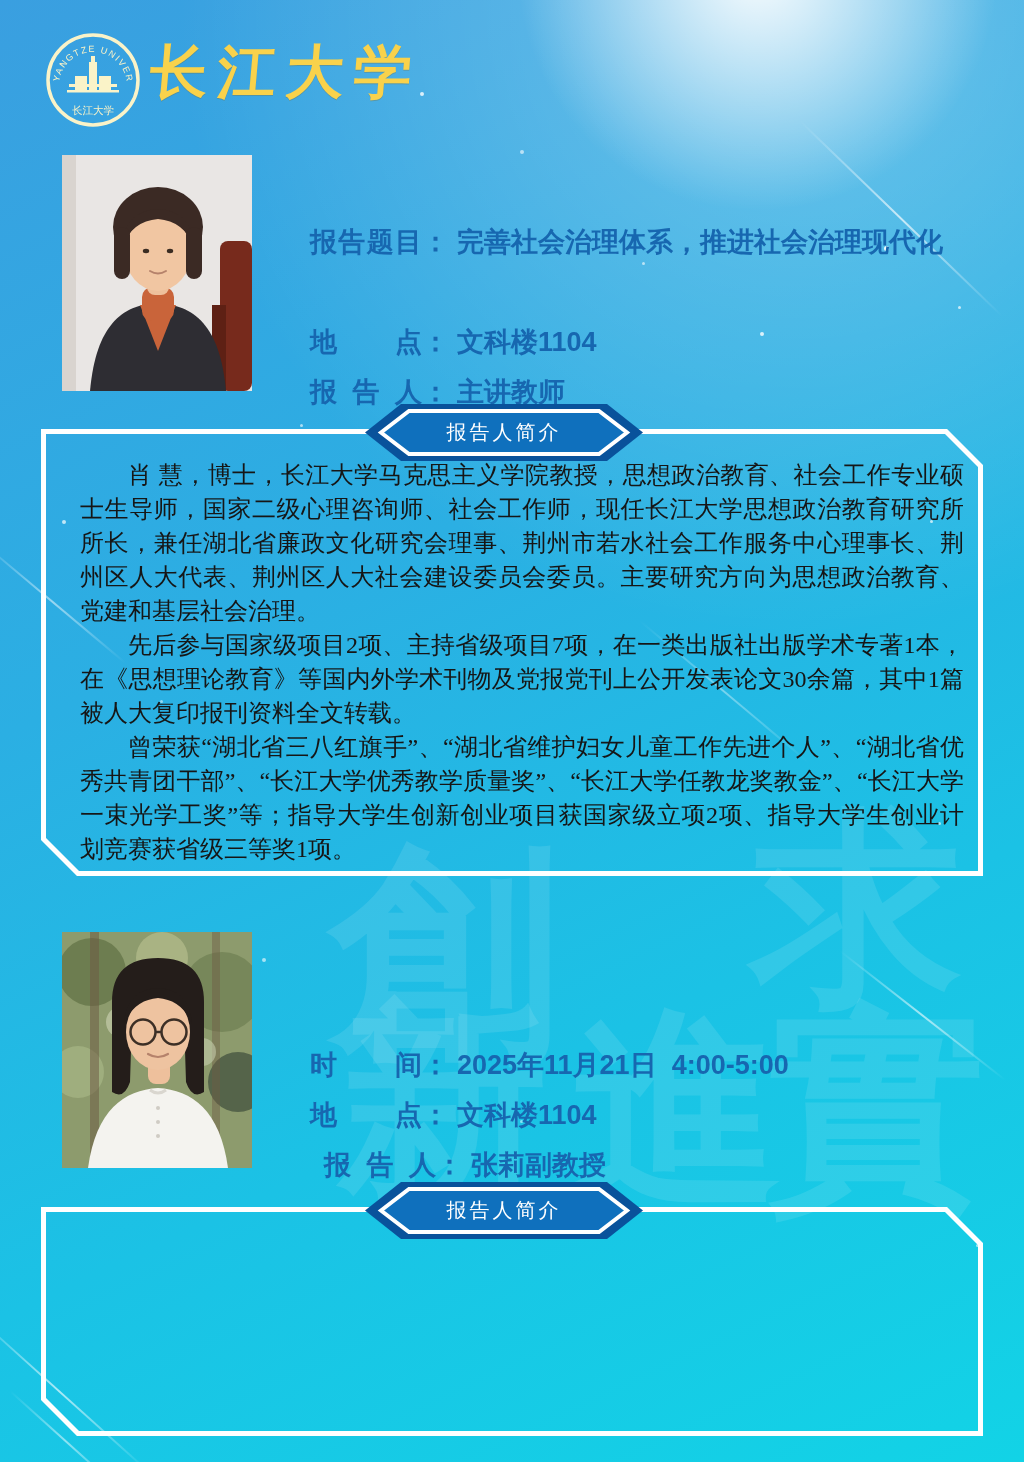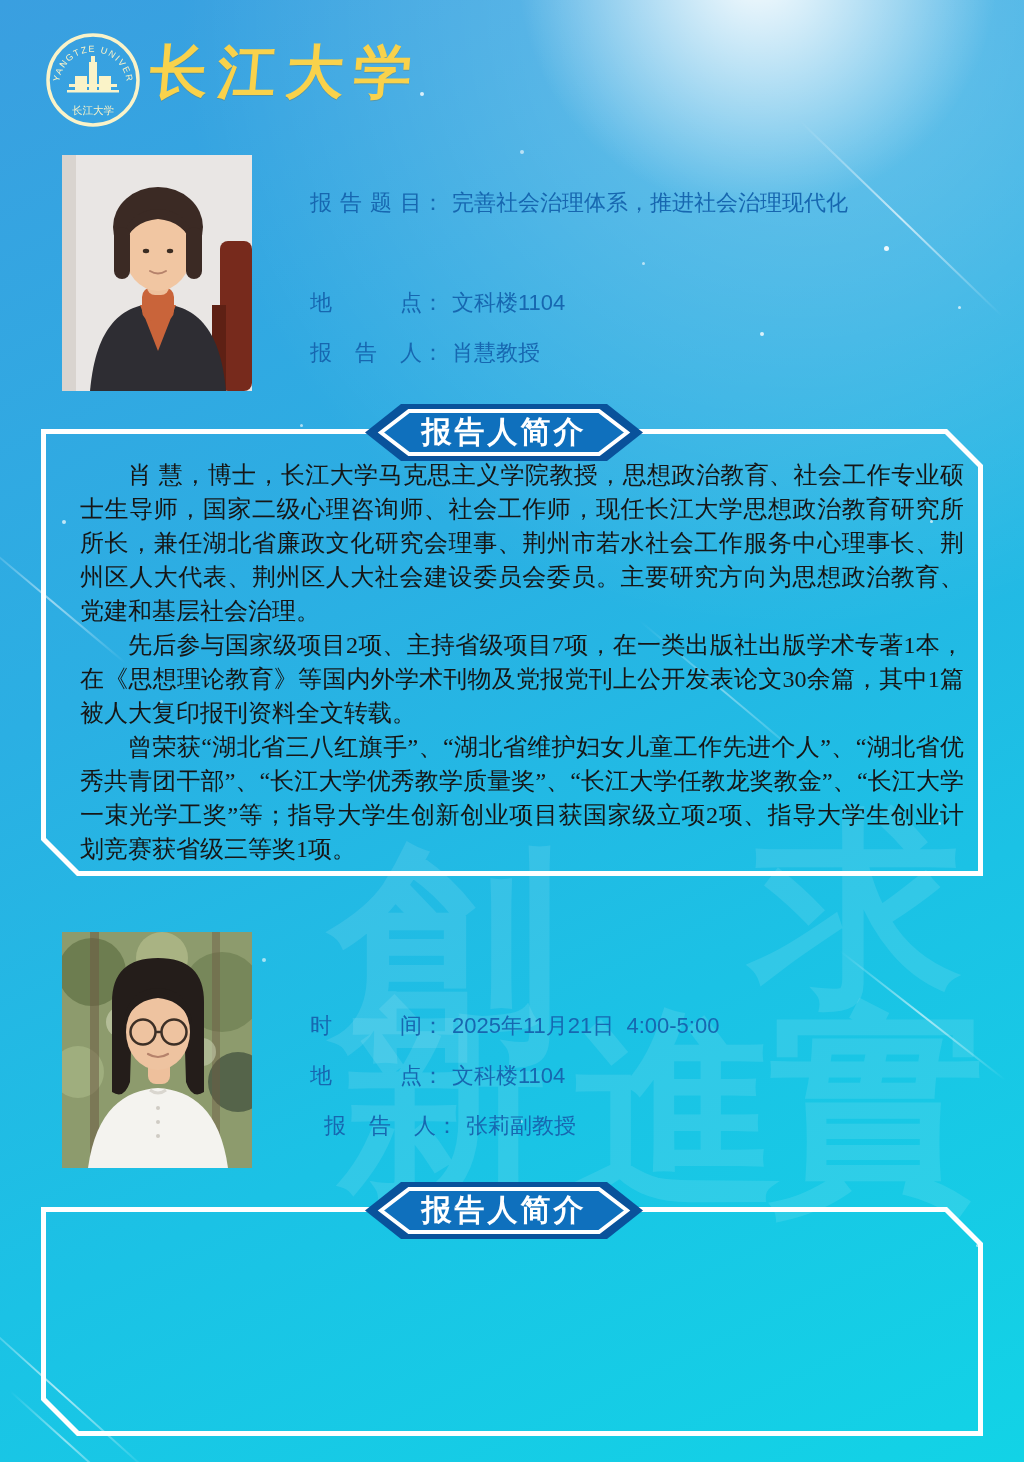--- a/index.html
+++ b/index.html
@@ -27,31 +27,31 @@
   
   .uni-name{
     position:absolute;left:150px;top:34px;
     font-family:"Liberation Serif", serif;
     font-size:58px;font-weight:900;color:#f9d24b;
     letter-spacing:10px;transform:skewX(-5deg);
     text-shadow:0 1px 0 rgba(140,90,0,.25);
   }
 
   
-  .info-row{position:absolute;color:#1767b0;font-weight:400;font-size:22px;white-space:nowrap;}
+  .info-row{position:absolute;color:#1767b0;font-weight:700;font-size:27px;white-space:nowrap;margin-top:36px;}
   .field-label{display:inline-block;width:112px;text-align:justify;text-align-last:justify;vertical-align:top;}
   .colon{display:inline-block;vertical-align:top;}
   .field-value{display:inline-block;margin-left:8px;vertical-align:top;white-space:pre;}
 
   
   .banner{position:absolute;width:278px;height:59px;}
   .banner svg{position:absolute;left:0;top:0;}
   .banner-text{position:absolute;left:0;top:0;width:100%;height:100%;
     display:flex;align-items:center;justify-content:center;
-    color:#ffffff;font-size:30px;font-weight:700;letter-spacing:3px;}
+    color:#ffffff;font-size:20px;font-weight:400;letter-spacing:3px;}
 
   
   .bio-box{position:absolute;}
   .bio{position:absolute;width:884px;color:#161616;
     font-family:"Liberation Serif", serif;}
   .bio p{margin:0;text-indent:2em;font-size:24px;line-height:34px;text-align:justify;}
 
   .photo{position:absolute;width:190px;height:236px;}
 </style>
 </head>
@@ -131,21 +131,21 @@
     <path d="M88,116 Q96,121 104,116" stroke="#b5826b" stroke-width="2" fill="none" stroke-linecap="round"></path>
   </svg>
 
   <div class="info-row" style="left:310px;top:188px;">
     <span class="field-label">报告题目</span><span class="colon">：</span><span class="field-value">完善社会治理体系，推进社会治理现代化</span>
   </div>
   <div class="info-row" style="left:310px;top:288px;">
     <span class="field-label">地点</span><span class="colon">：</span><span class="field-value">文科楼1104</span>
   </div>
   <div class="info-row" style="left:310px;top:338px;">
-    <span class="field-label">报告人</span><span class="colon">：</span><span class="field-value">肖慧教授</span>
+    <span class="field-label">报告人</span><span class="colon">：</span><span class="field-value">主讲教师</span>
   </div>
 
   <svg class="bio-box" style="left:41px;top:429px;" width="942" height="447" viewBox="0 0 942 447">
     <polygon points="2.5,2.5 905,2.5 939.5,37 939.5,444.5 37,444.5 2.5,410" fill="none" stroke="#ffffff" stroke-width="5"></polygon>
   </svg>
 
   <div class="banner" style="left:365px;top:403px;">
     <svg width="278" height="59" viewBox="0 0 278 59">
       <polygon points="0,29.5 36,1 242,1 278,29.5 242,58 36,58" fill="#09529b"></polygon>
       <polygon points="16,29.5 44,8 234,8 262,29.5 234,51 44,51" fill="#0f70bd" stroke="#ffffff" stroke-width="4"></polygon>

